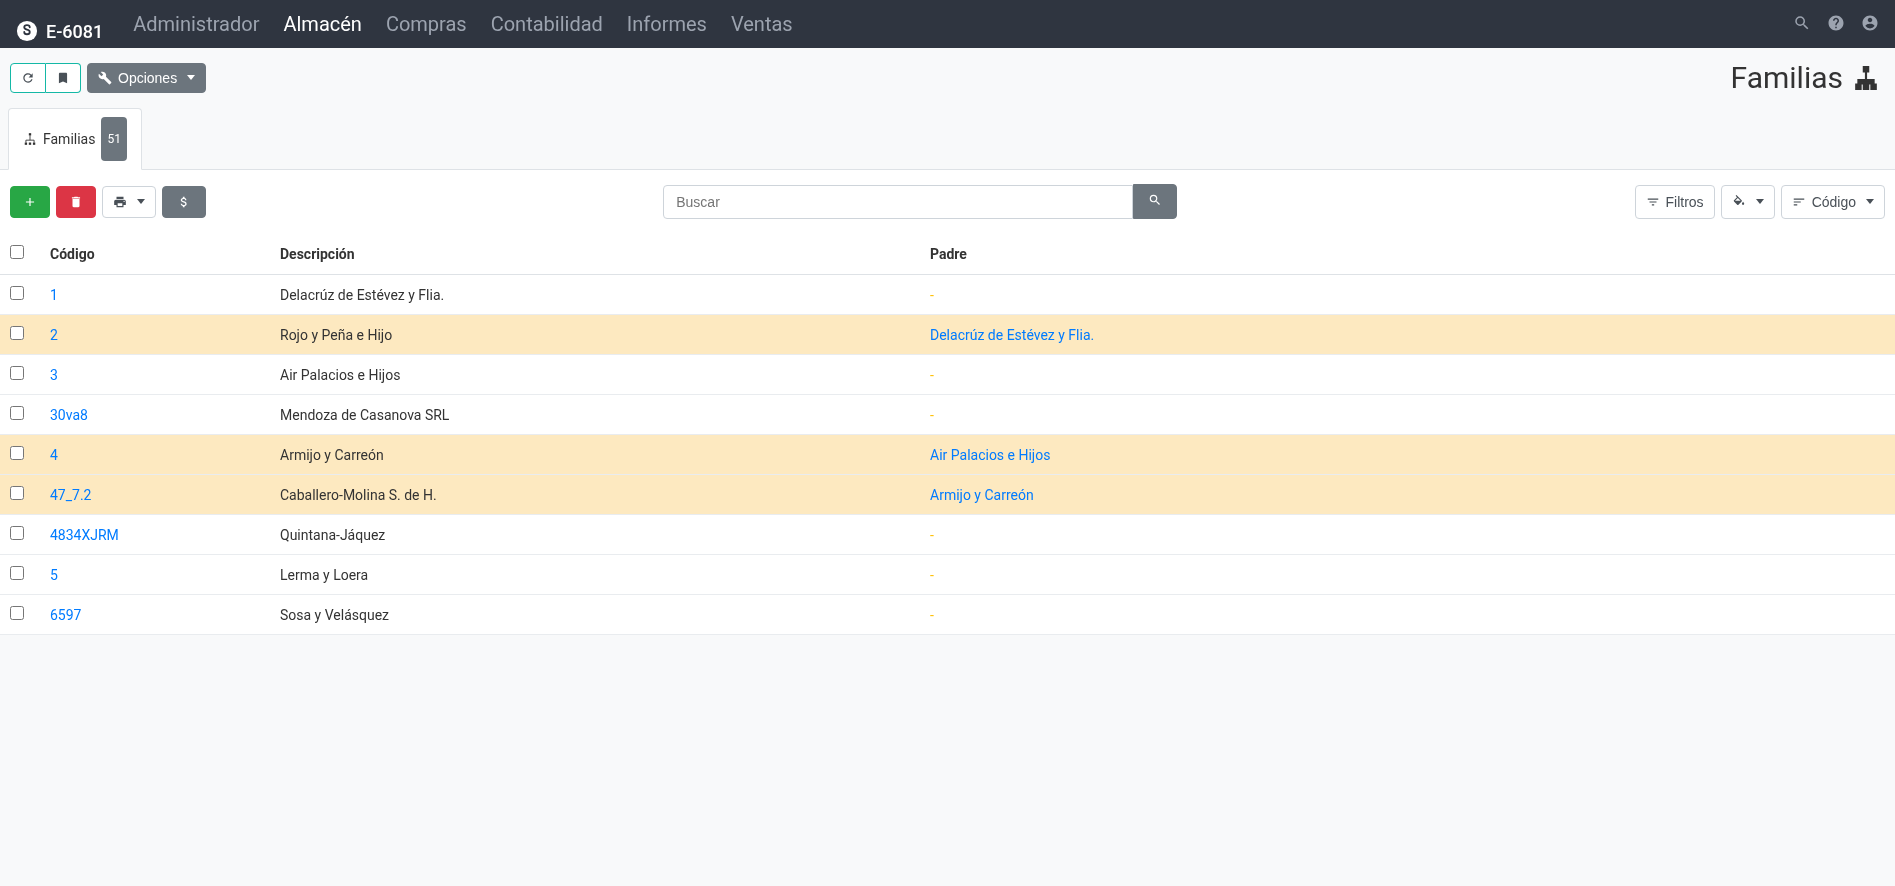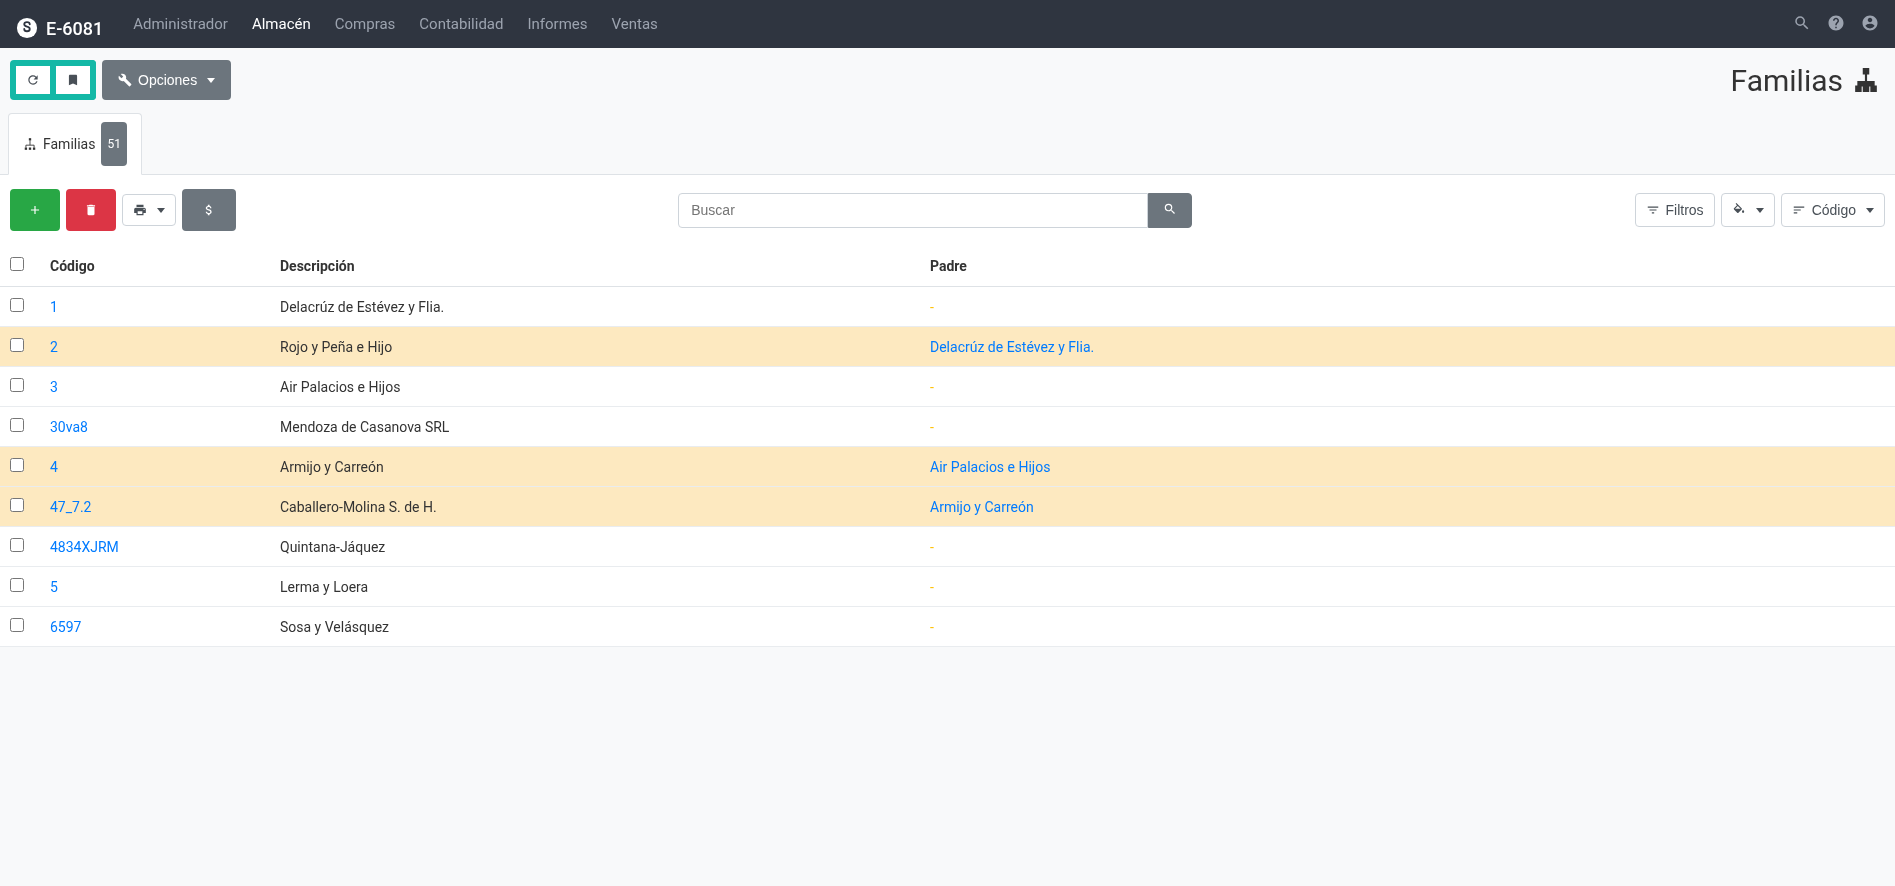--- a/index.html
+++ b/index.html
@@ -4,30 +4,30 @@
 <style>
 * { box-sizing: border-box; margin: 0; padding: 0; }
 body { font-family: -apple-system, BlinkMacSystemFont, "Segoe UI", Roboto, sans-serif; font-size: 14px; color: #333; background: #f8f9fa; }
 
 
 .navbar { background: #2f3540; height: 48px; display: flex; align-items: center; padding: 0 16px; justify-content: space-between; }
 .navbar-left { display: flex; align-items: flex-end; gap: 8px; }
 .navbar-brand { display: flex; align-items: center; gap: 8px; color: #fff; font-size: 18px; font-weight: 500; margin-right: 12px; }
 .navbar-brand svg { width: 22px; height: 22px; }
 .nav-links { display: flex; gap: 4px; }
-.nav-link { color: #9ca3af; padding: 6px 10px; cursor: pointer; font-size: 15px; }
+.nav-link { color: #9ca3af; padding: 6px 10px; cursor: pointer; font-size: 20px; }
 .nav-link.active { color: #fff; }
 .navbar-right { display: flex; gap: 16px; align-items: center; }
 .nav-icon { color: #9ca3af; cursor: pointer; }
 .nav-icon svg { width: 18px; height: 18px; fill: currentColor; }
 
 
 .toolbar-row { display: flex; justify-content: space-between; align-items: center; padding: 12px 10px 4px 10px; background: #f8f9fa; }
 .toolbar-left { display: flex; gap: 6px; }
-.btn { display: inline-flex; align-items: center; gap: 6px; padding: 6px 10px; border: 6px solid #14b8a6; background: #fff; border-radius: 4px; cursor: pointer; font-size: 14px; color: #495057; }
+.btn { display: inline-flex; align-items: center; gap: 6px; padding: 6px 10px; border: 1px solid #14b8a6; background: #fff; border-radius: 4px; cursor: pointer; font-size: 14px; color: #495057; }
 .btn svg { width: 14px; height: 14px; fill: currentColor; }
 .btn-group { display: inline-flex; }
 .btn-group .btn:first-child { border-top-right-radius: 0; border-bottom-right-radius: 0; }
 .btn-group .btn:last-child { border-top-left-radius: 0; border-bottom-left-radius: 0; border-left: 0; }
 .btn-secondary { background: #6c757d; color: #fff; border-color: #6c757d; }
 .page-title { display: flex; align-items: center; gap: 10px; font-size: 30px; color: #333; font-weight: 400; padding-right: 6px; }
 .page-title svg { width: 26px; height: 26px; fill: #333; }
 
 
 .tabs { display: flex; padding: 8px 8px 0 8px; border-bottom: 1px solid #dee2e6; background: #f8f9fa; }
@@ -35,21 +35,21 @@
 .tab svg { width: 14px; height: 14px; fill: #333; }
 .badge { background: #6c757d; color: #fff; border-radius: 4px; padding: 15px 6px; font-size: 12px; }
 
 
 .action-row { display: flex; justify-content: space-between; align-items: center; padding: 14px 10px; background: #fff; }
 .action-left { display: flex; gap: 6px; align-items: center; }
 .btn-success { background: #28a745; color: #fff; border-color: #28a745; padding: 8px 12px; }
 .btn-danger { background: #dc3545; color: #fff; border-color: #dc3545; padding: 8px 12px; }
 .btn-white { background: #fff; border: 1px solid #ced4da; padding: 8px 10px; }
 .btn-grey { background: #6c757d; color: #fff; border-color: #6c757d; padding: 8px 14px; }
-.search-group { display: flex; flex: 0 0 auto; }
+.search-group { display: flex; flex: 0 0 auto; align-items: flex-end; }
 .search-input { width: 470px; padding: 8px 12px; border: 1px solid #ced4da; border-radius: 4px 0 0 4px; font-size: 14px; outline: none; }
 .search-btn { background: #6c757d; color: #fff; border: 1px solid #6c757d; border-radius: 0 4px 4px 0; padding: 8px 14px; cursor: pointer; }
 .action-right { display: flex; gap: 6px; }
 .caret { width: 0; height: 0; border-left: 4px solid transparent; border-right: 4px solid transparent; border-top: 5px solid currentColor; display: inline-block; margin-left: 4px; }
 
 
 table { width: 100%; border-collapse: collapse; background: #fff; }
 thead th { text-align: left; padding: 12px 10px; border-bottom: 1px solid #dee2e6; font-weight: 700; font-size: 14px; }
 tbody td { padding: 11px 10px; border-bottom: 1px solid #e9ecef; font-size: 14px; vertical-align: middle; }
 .col-check { width: 40px; padding-left: 10px; }

